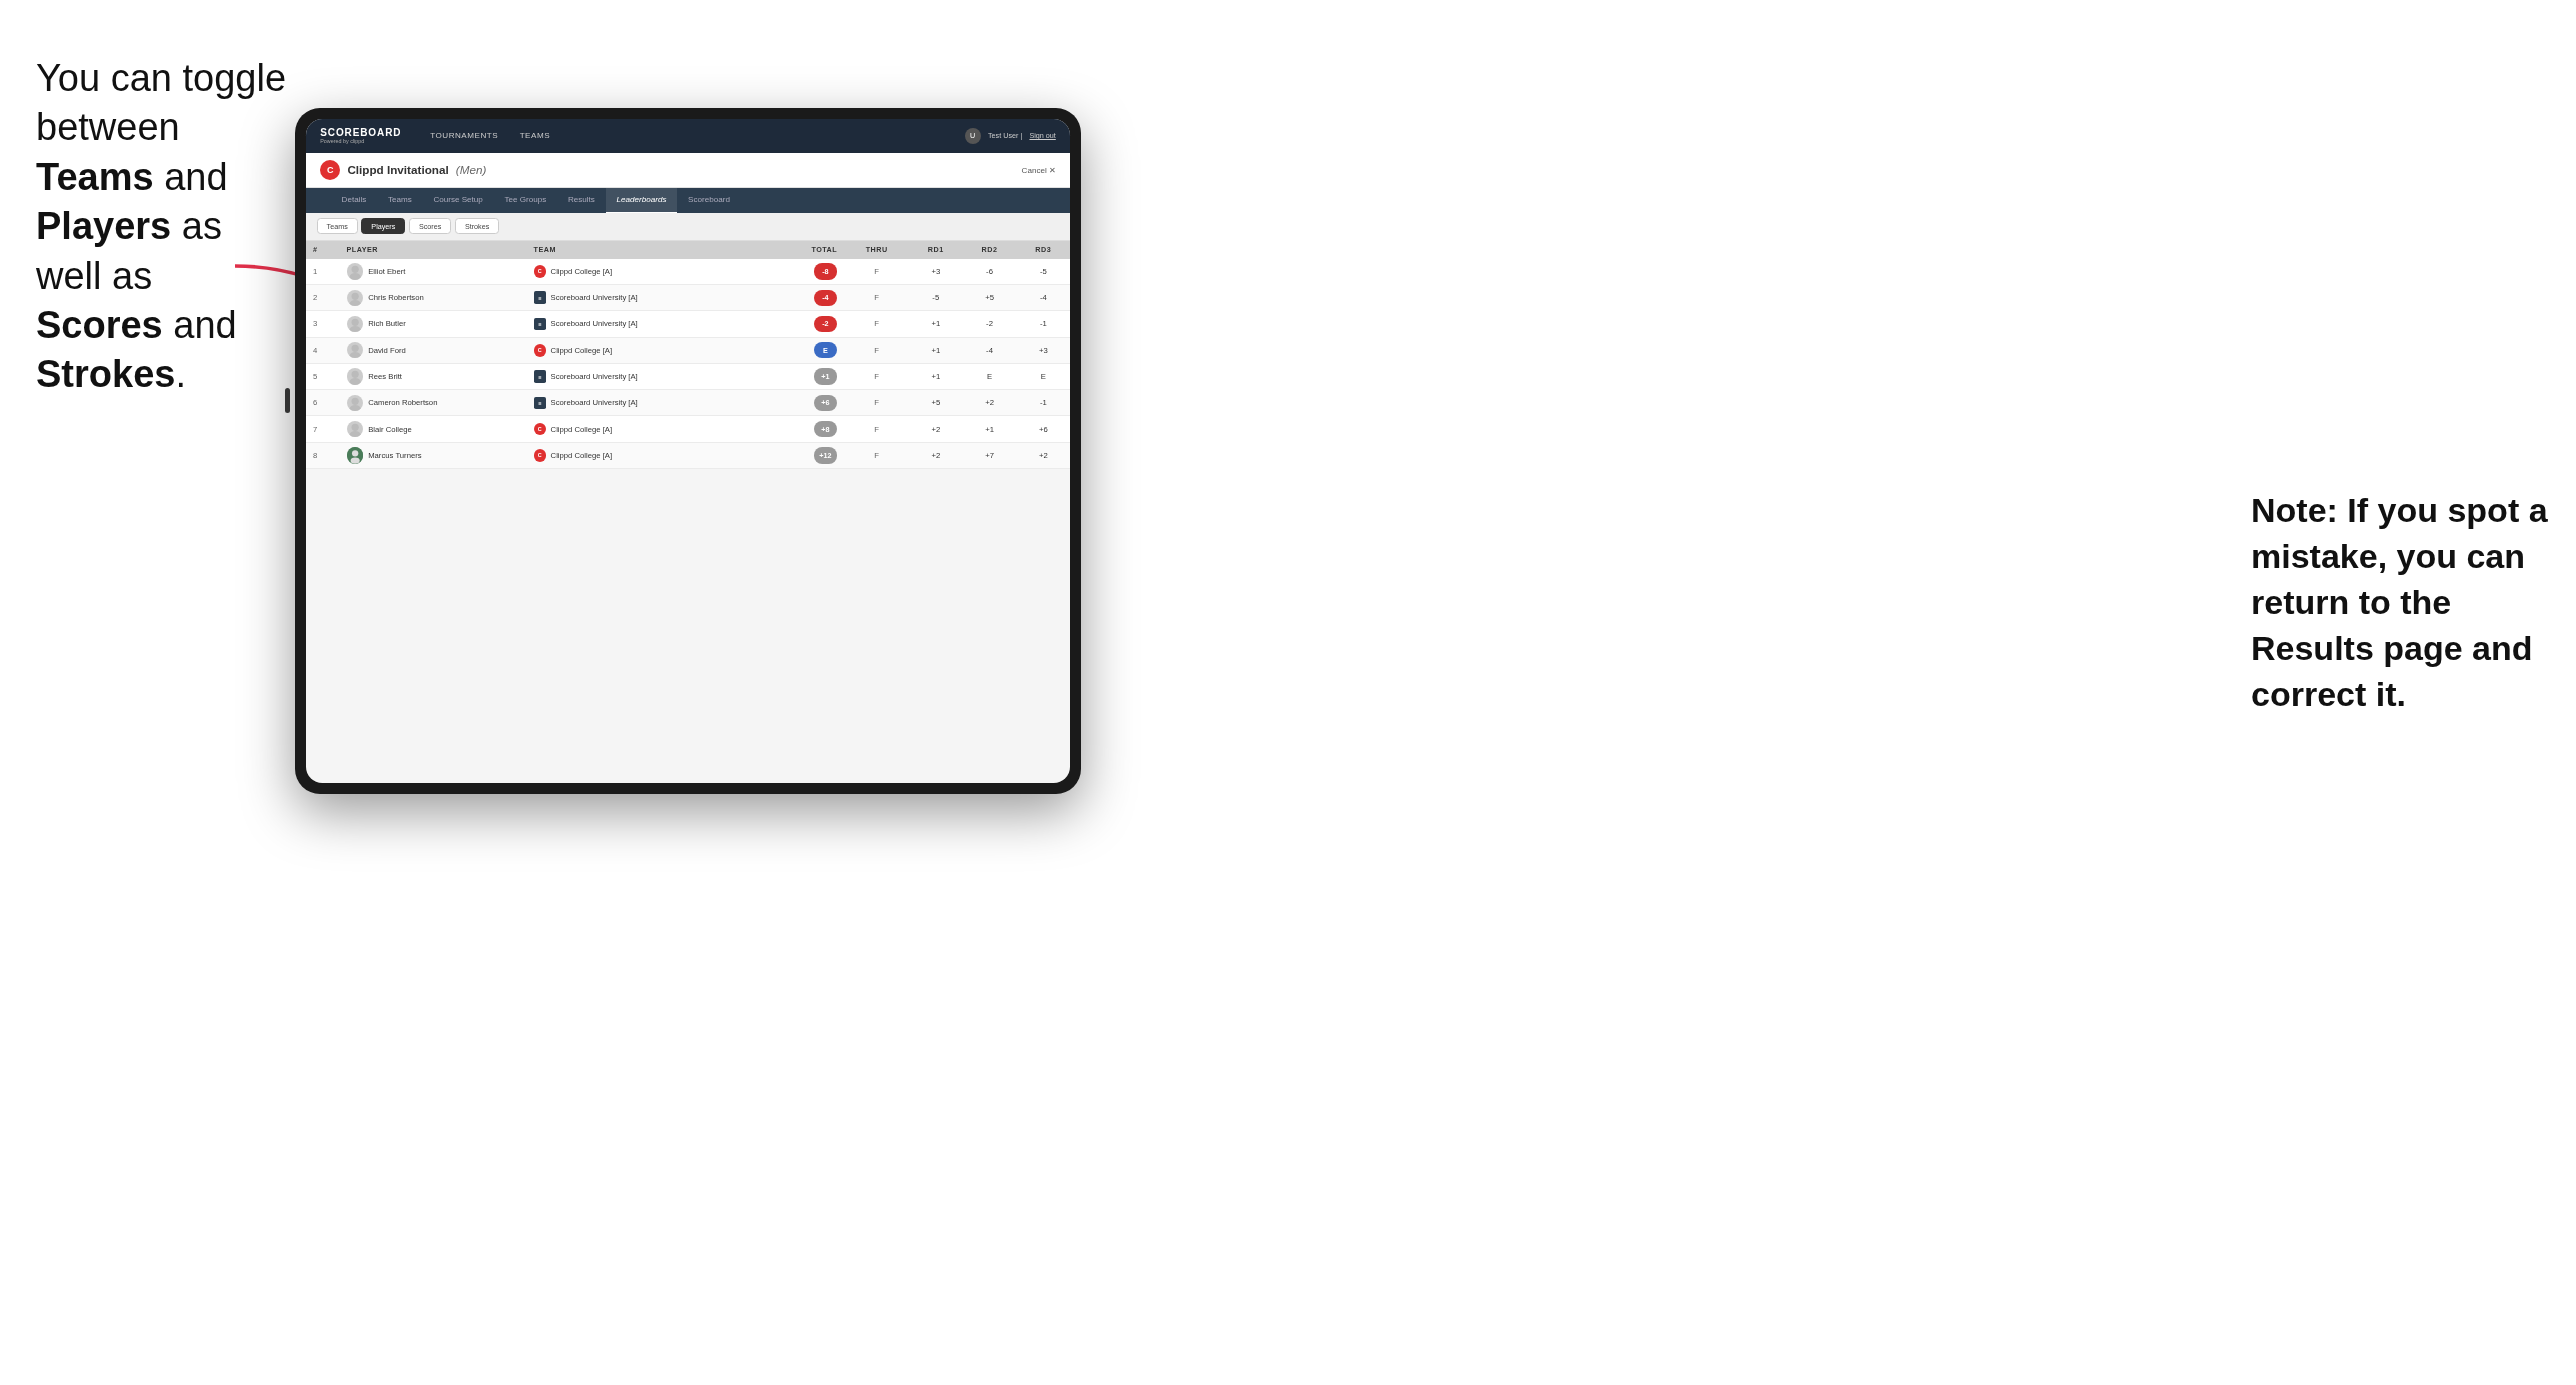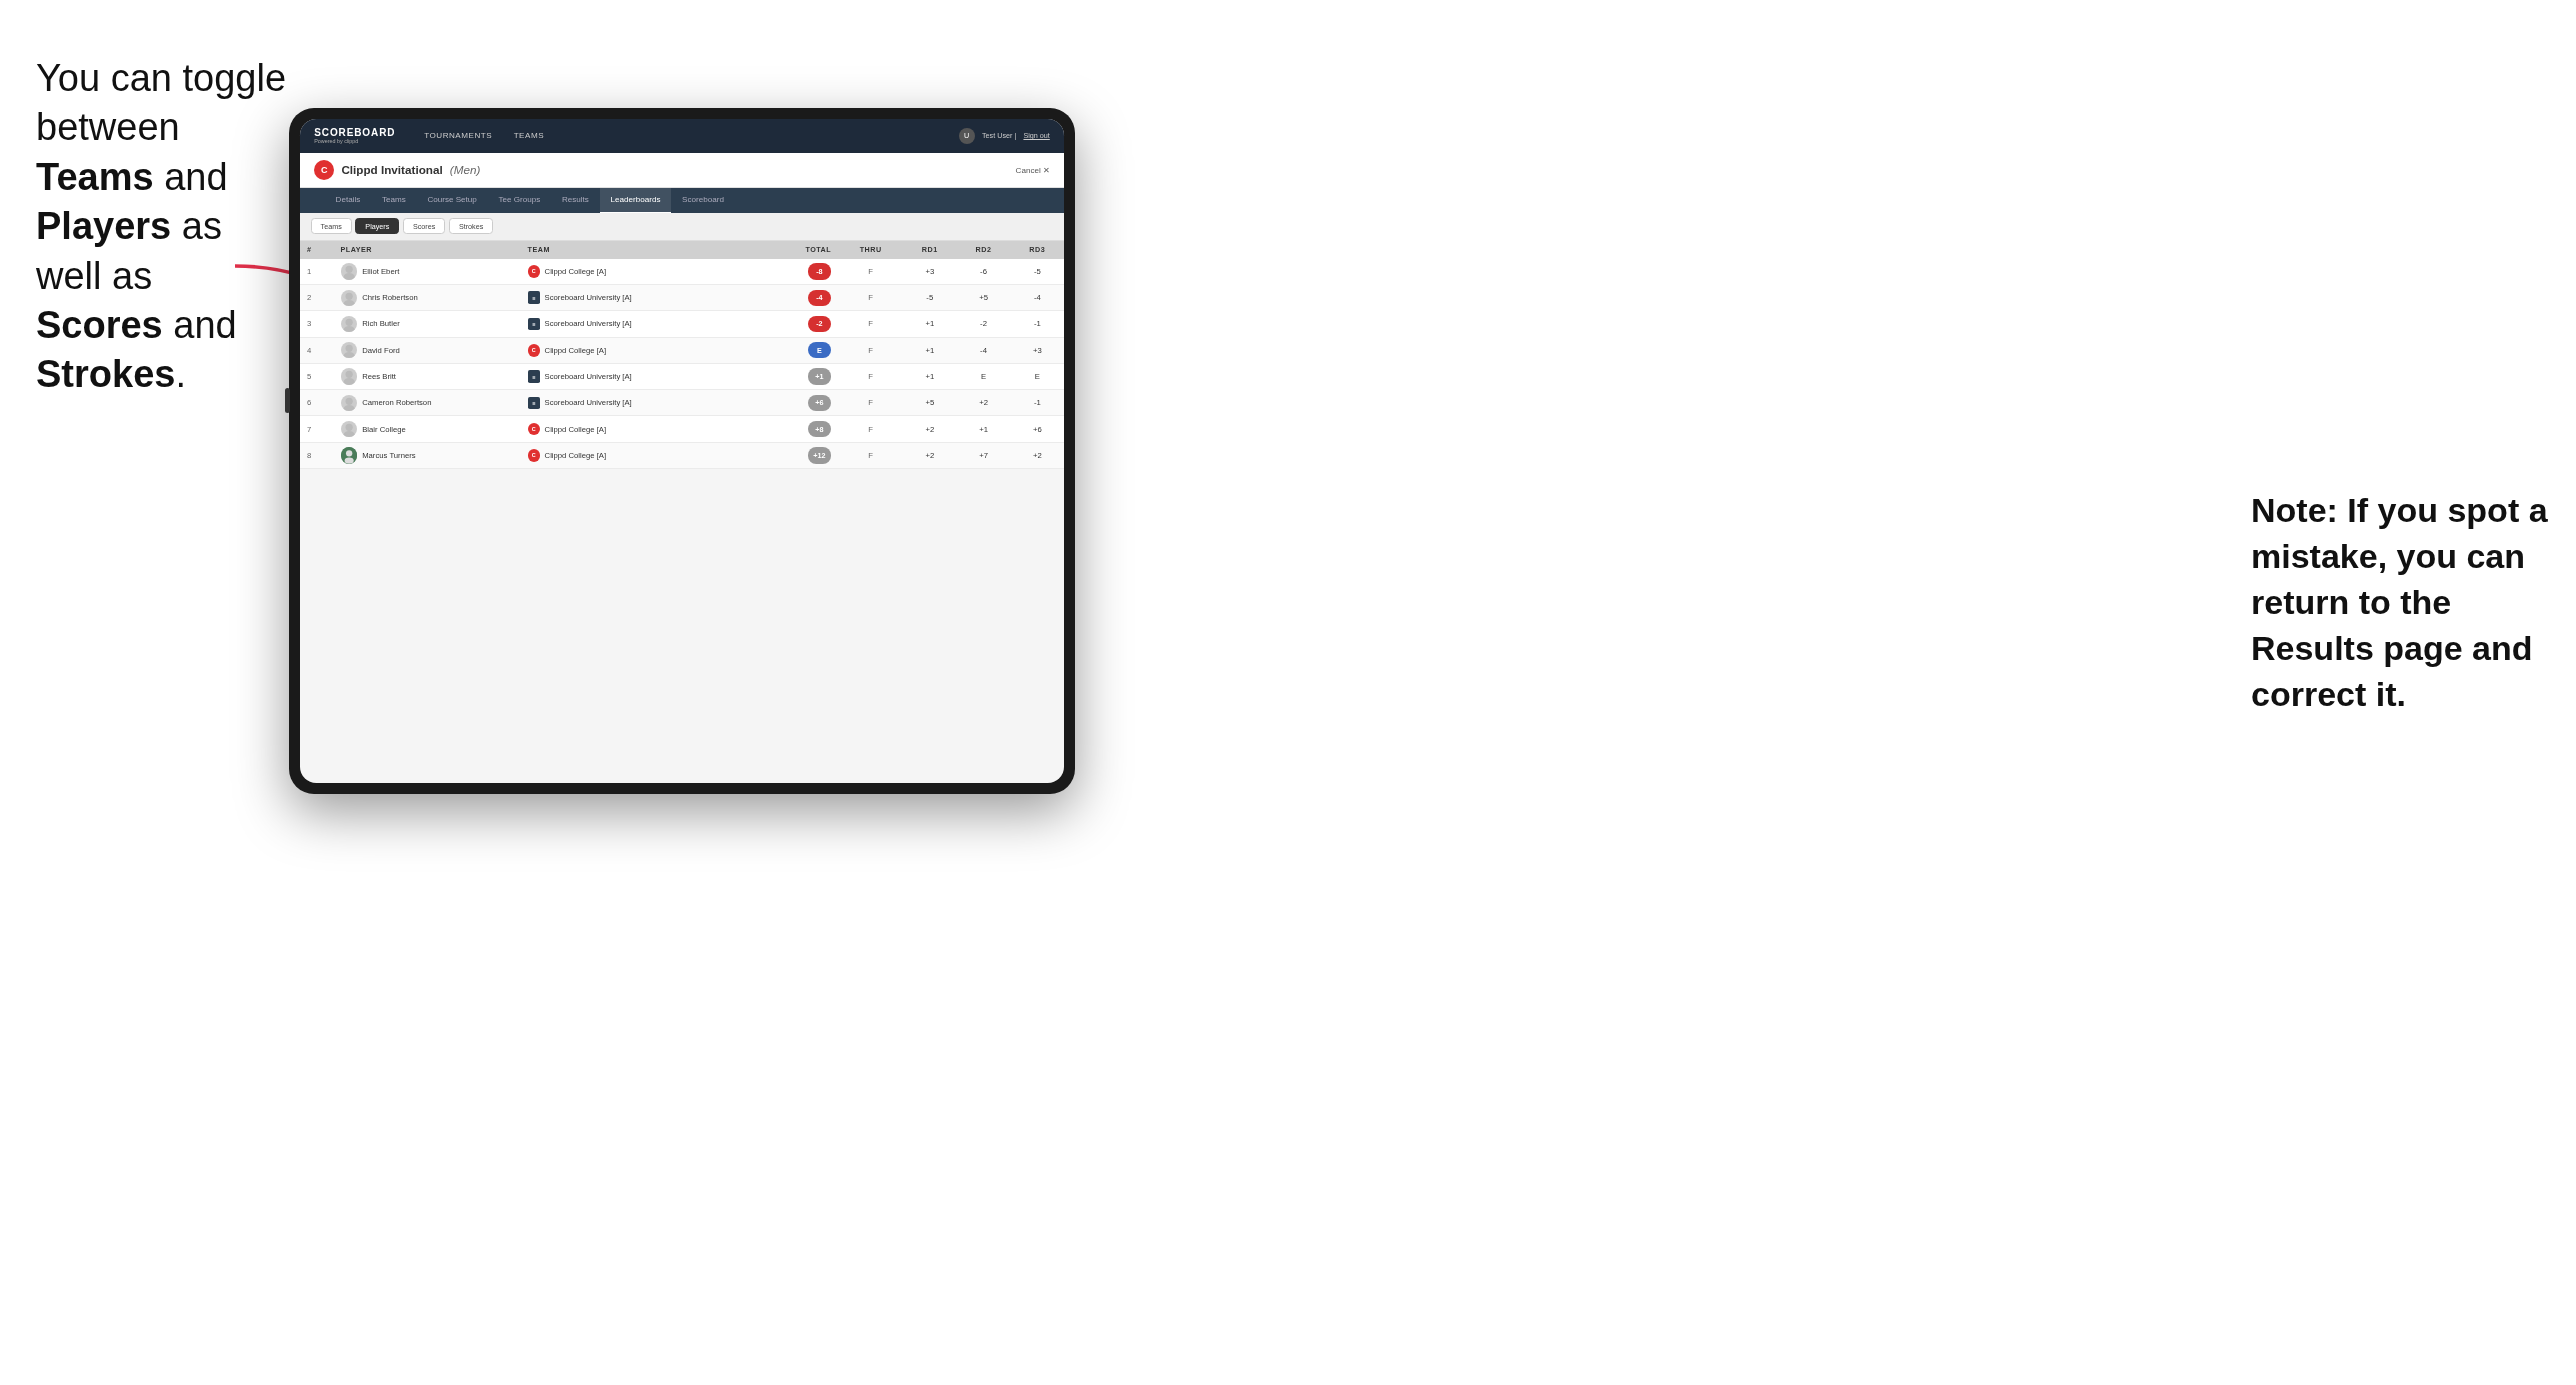--- a/index.html
+++ b/index.html
@@ -32,21 +32,21 @@
       width: 307px;
       font-size: 34px;
       line-height: 1.35;
       color: #111;
     }
     .right-annotation strong { font-weight: 800; }
 
     
     .tablet-frame {
       position: absolute;
-      left: 289px;
+      left: 295px;
       top: 108px;
       width: 786px;
       height: 686px;
       background: #1a1a1a;
       border-radius: 25px;
       padding: 10.8px;
       box-shadow: 0 18px 54px rgba(0,0,0,0.4);
     }
     .tablet-screen {
       width: 100%;
@@ -170,20 +170,21 @@
       padding: 7.2px 10.8px;
       font-size: 8.1px;
       color: #aab;
       cursor: pointer;
       border-bottom: 1.8px solid transparent;
     }
     .tab-item.active {
       color: white;
       border-bottom: 1.8px solid white;
       background: rgba(255,255,255,0.1);
+      font-style: italic;
     }
 
     
     .toggle-row {
       background: #f0f0f0;
       padding: 5.4px 10.8px;
       display: flex;
       gap: 3.6px;
       border-bottom: 0.9px solid #ddd;
     }

